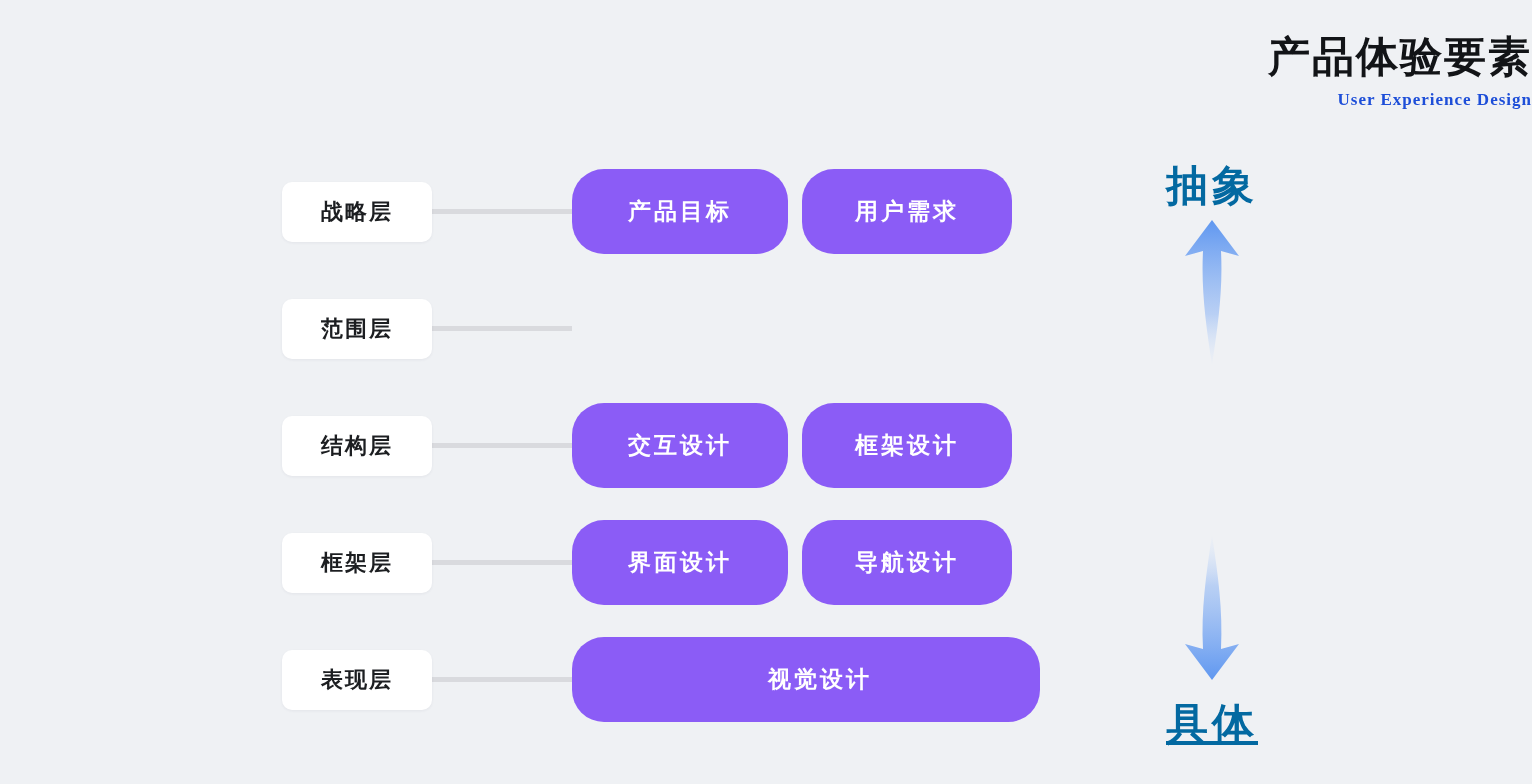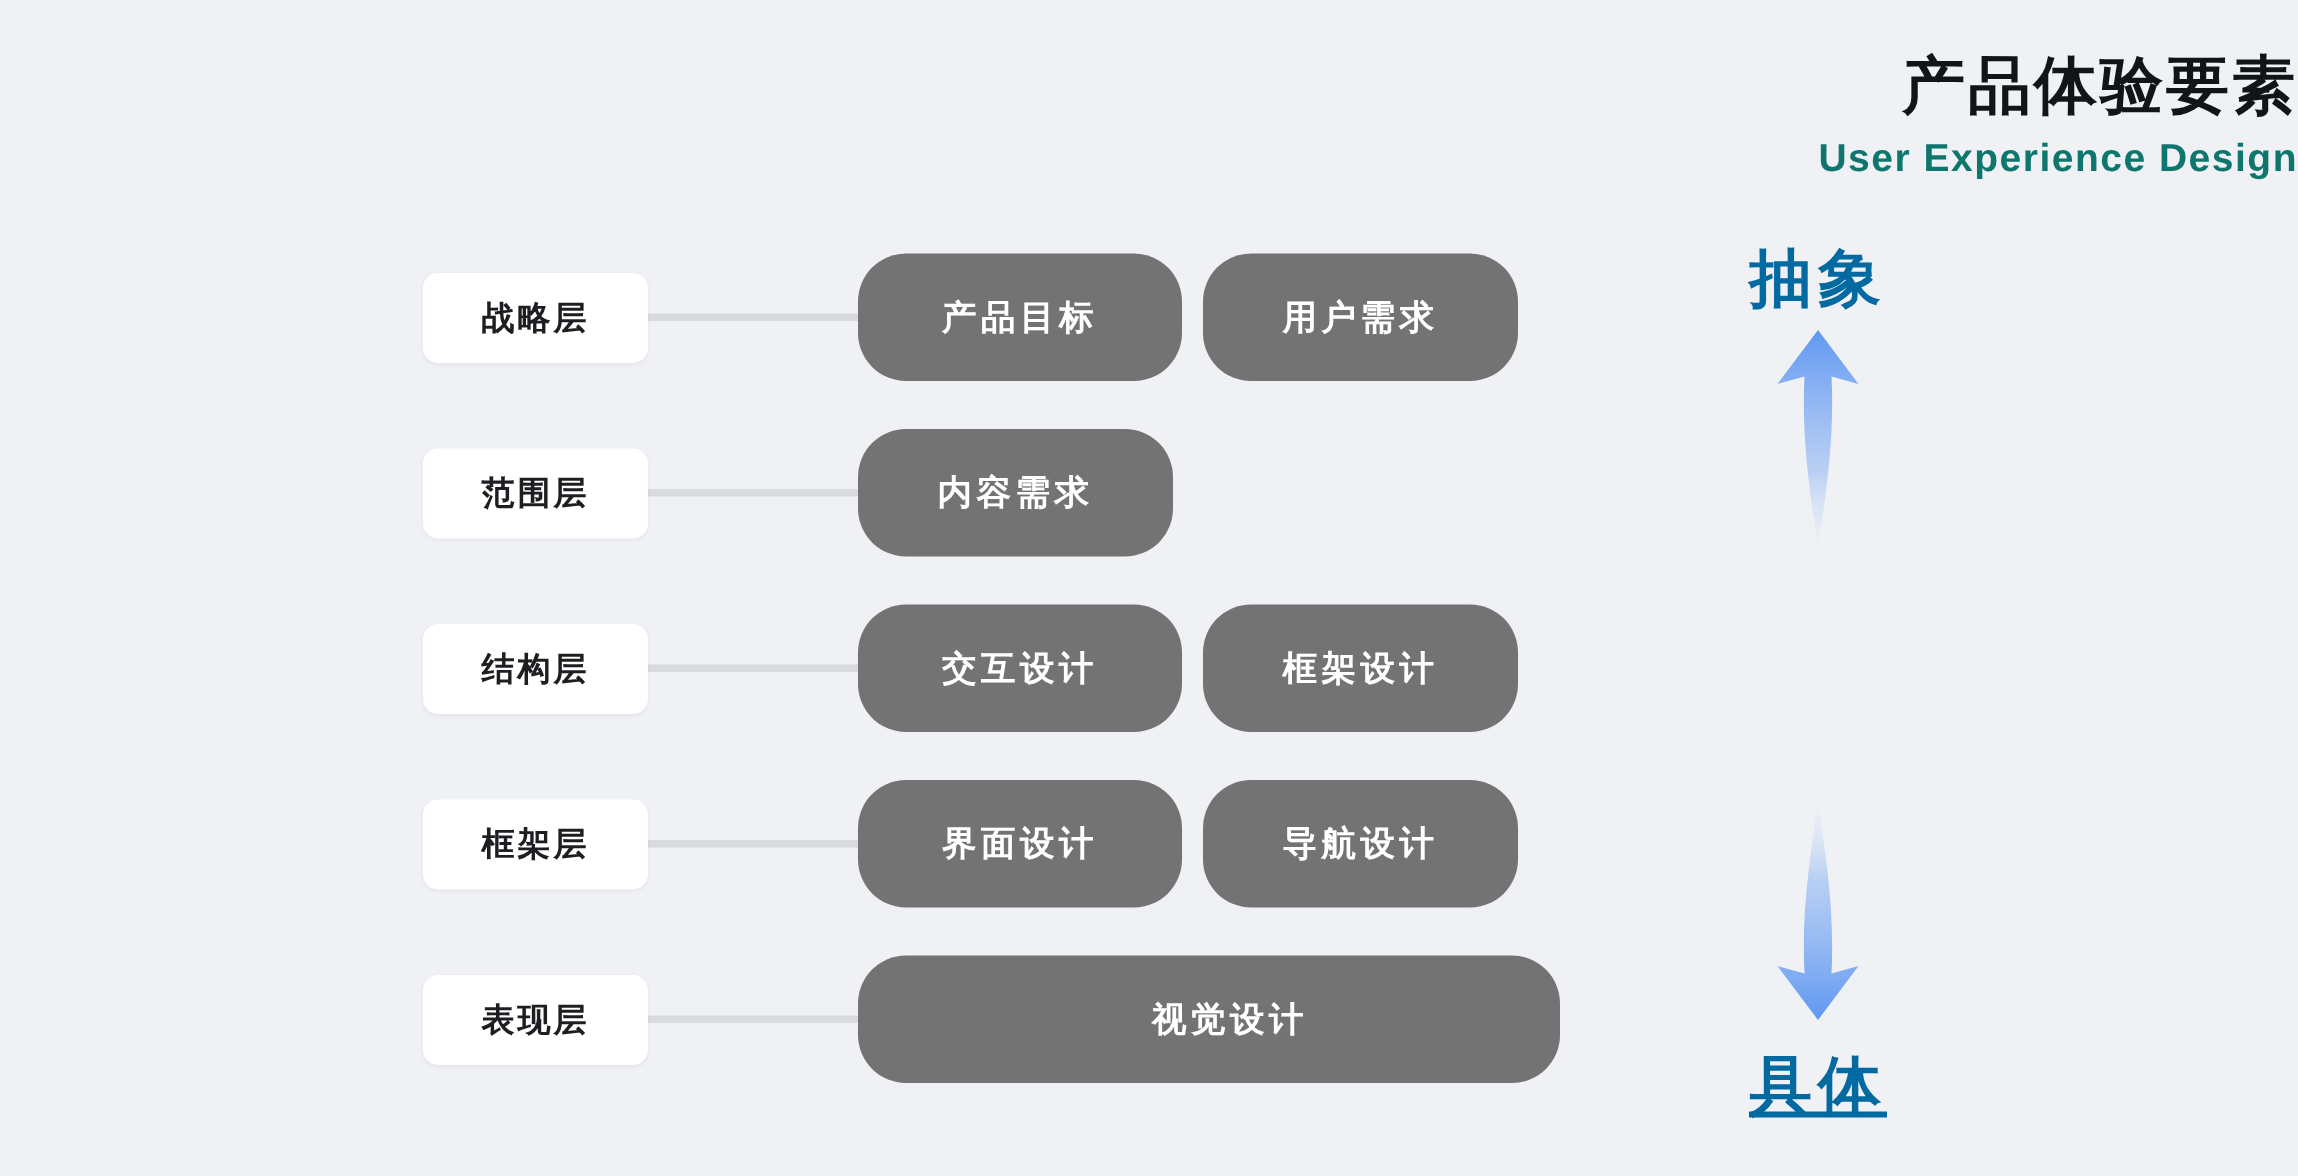--- a/index.html
+++ b/index.html
@@ -26,24 +26,25 @@
   }
   .title {
     font-size: 42px;
     font-weight: bold;
     color: #121417;
     letter-spacing: 2px;
     line-height: 1.1;
   }
   .subtitle {
     margin-top: 10px;
-    font-size: 26px;
-    font-weight: bold;
-    color: #0f766e;
+    font-size: 17px;
+    font-weight: bold;
+    color: #1d4ed8;
     letter-spacing: 1px;
+    font-family: Liberation Serif, serif;
   }
 
   
   .rows {
     position: absolute;
     left: 282px;
     top: 169px;
   }
   .row {
     display: flex;
@@ -74,21 +75,21 @@
     flex: 0 0 auto;
   }
   .cells {
     display: flex;
     gap: 14px;
     flex: 0 0 auto;
   }
   .cell {
     width: 216px;
     height: 85px;
-    background: #737373;
+    background: #8b5cf6;
     border-radius: 32px;
     display: flex;
     align-items: center;
     justify-content: center;
     color: #ffffff;
     font-size: 23px;
     font-weight: bold;
     letter-spacing: 3px;
   }
   .cell.second { width: 210px; }
@@ -139,21 +140,20 @@
       <div class="cells">
         <div class="cell">产品目标</div>
         <div class="cell second">用户需求</div>
       </div>
     </div>
 
     <div class="row">
       <div class="layer-label">范围层</div>
       <div class="connector"></div>
       <div class="cells">
-        <div class="cell second">内容需求</div>
       </div>
     </div>
 
     <div class="row">
       <div class="layer-label">结构层</div>
       <div class="connector"></div>
       <div class="cells">
         <div class="cell">交互设计</div>
         <div class="cell second">框架设计</div>
       </div>

